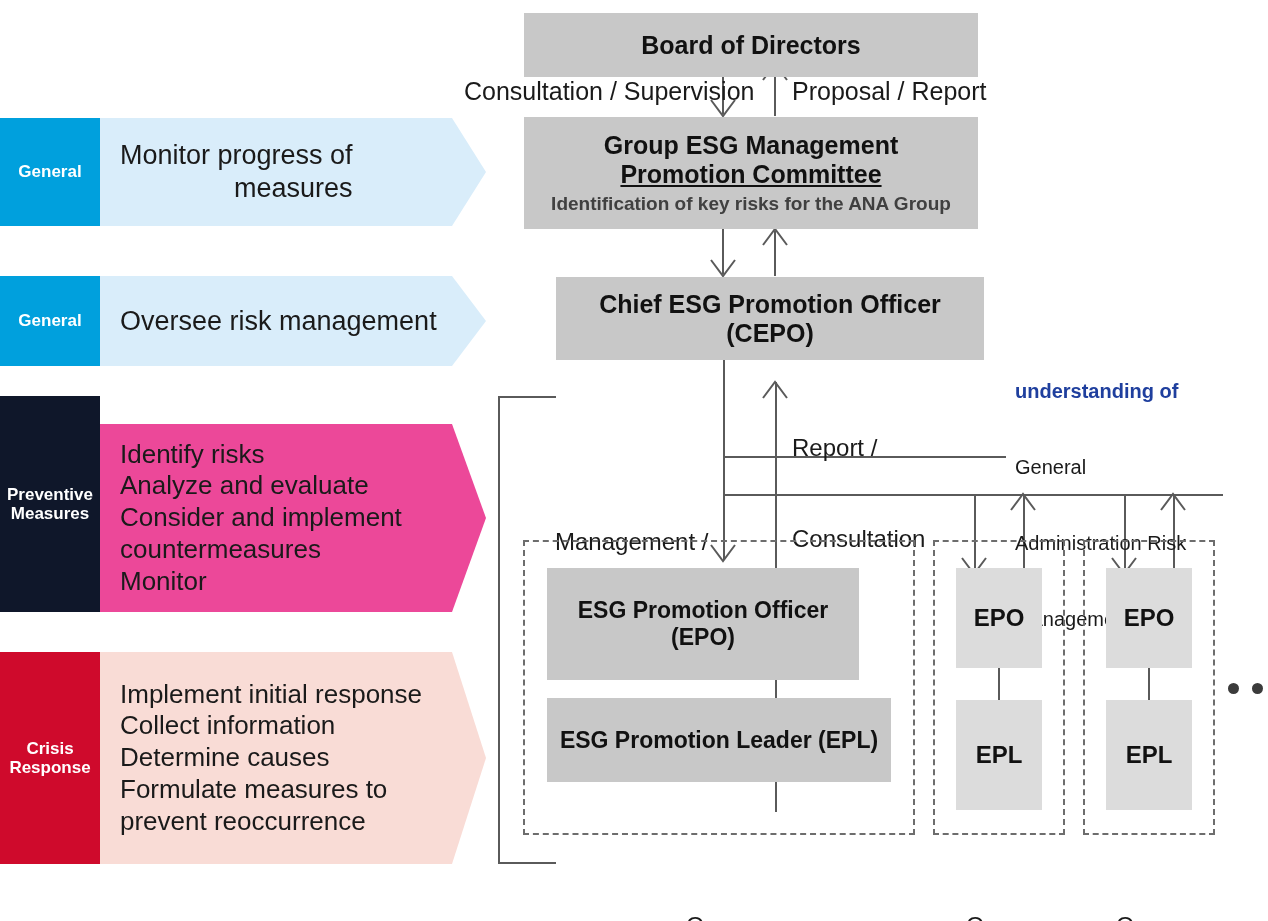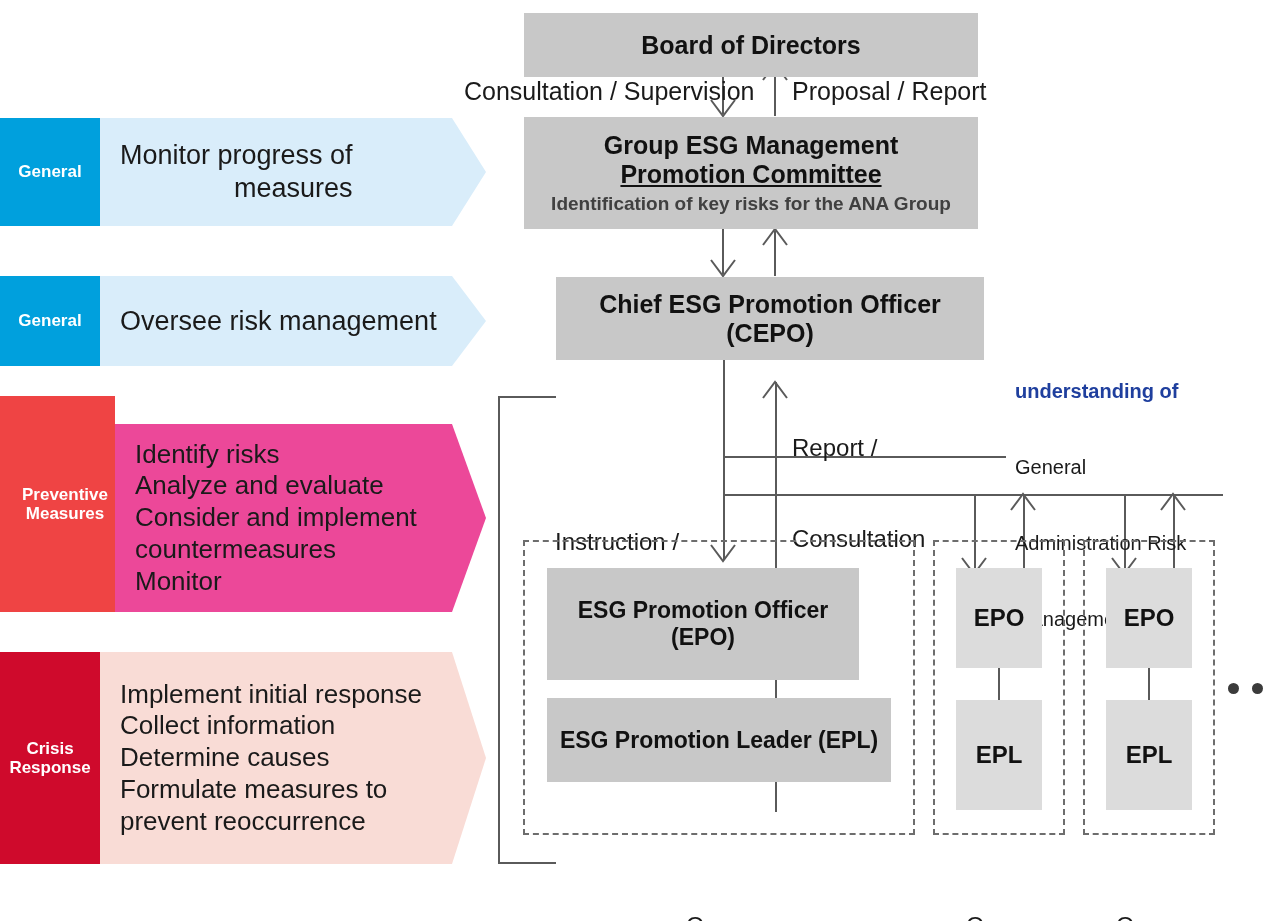--- a/index.html
+++ b/index.html
@@ -116,21 +116,21 @@
   <div class="chev-row" style="left:0px;top:276px;width:486px;height:90px;">
     <div class="chev-tag" style="background:#00a0dd;font-size:17px;">General</div>
     <div class="chev-body" style="background:#d9edfa;">
       <div class="chev-text" style="font-size:27px;">
         <div>Oversee risk management</div>
       </div>
     </div>
   </div>
 
   <div class="chev-row" style="left:0px;top:396px;width:486px;height:216px;">
-    <div class="chev-tag" style="background:#ef4444;font-size:17px;padding-left:15px;">
+    <div class="chev-tag" style="background:#0f172a;font-size:17px;">
       <span style="white-space:pre-line;">Preventive
 Measures</span>
     </div>
     <div class="chev-body" style="background:#ec4899;margin-top:28px;">
       <div class="chev-text" style="font-size:26px;">
         <div>Identify risks</div>
         <div>Analyze and evaluate</div>
         <div>Consider and implement</div>
         <div>countermeasures</div>
         <div>Monitor</div>
@@ -170,21 +170,21 @@
 
   <div class="lbl" style="left:464px;top:76px;font-size:25px;">Consultation / Supervision</div>
   <div class="lbl" style="left:792px;top:76px;font-size:25px;">Proposal / Report</div>
 
   <div class="lbl" style="left:792px;top:373px;font-size:24px;">
     <div>Report /</div>
     <div>Consultation</div>
   </div>
 
   <div class="lbl" style="left:555px;top:467px;font-size:24px;">
-    <div>Instruction /</div>
+    <div>Management /</div>
     <div>Supervision</div>
   </div>
 
   <div class="lbl lbl-blue" style="left:1015px;top:329px;font-size:20px;">
     <div>understanding of</div>
   </div>
   <div class="lbl" style="left:1015px;top:405px;font-size:20px;">
     <div>General</div>
     <div>Administration Risk</div>
     <div>Management Team</div>

